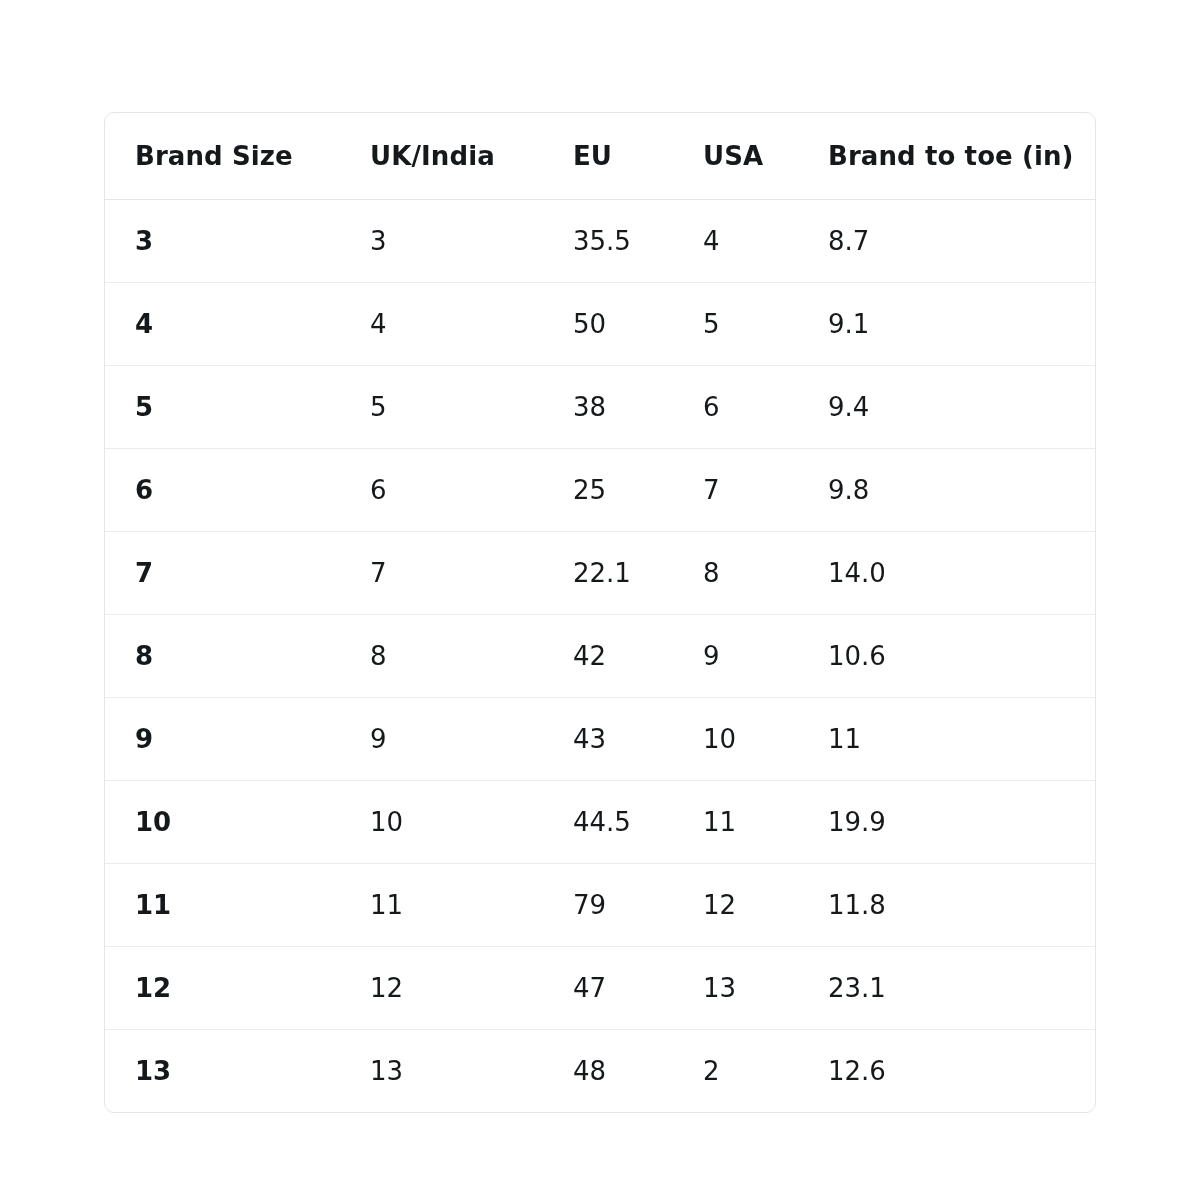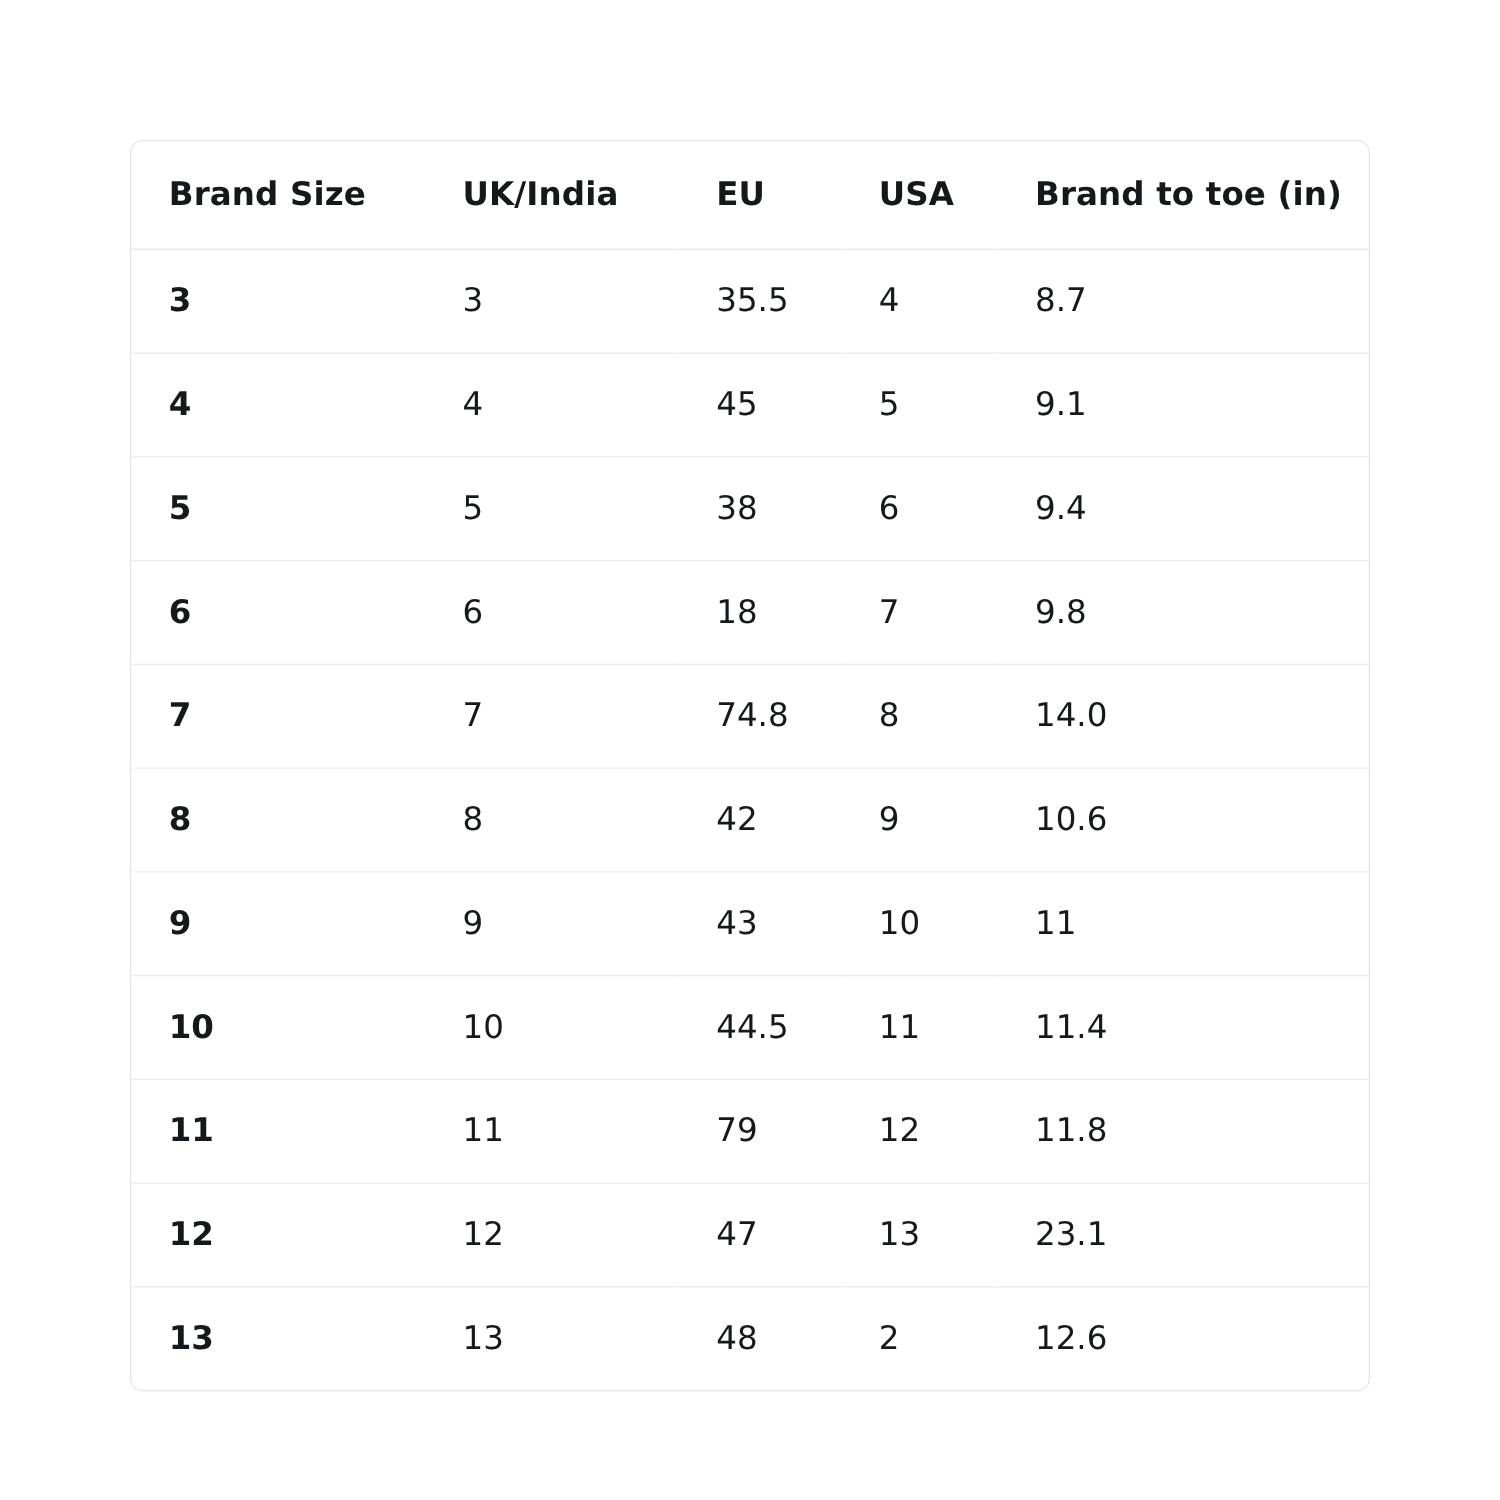--- a/index.html
+++ b/index.html
@@ -97,42 +97,42 @@
         <tr>
           <td class="brand-size">3</td>
           <td>3</td>
           <td>35.5</td>
           <td>4</td>
           <td>8.7</td>
         </tr>
         <tr>
           <td class="brand-size">4</td>
           <td>4</td>
-          <td>45</td>
+          <td>50</td>
           <td>5</td>
           <td>9.1</td>
         </tr>
         <tr>
           <td class="brand-size">5</td>
           <td>5</td>
           <td>38</td>
           <td>6</td>
           <td>9.4</td>
         </tr>
         <tr>
           <td class="brand-size">6</td>
           <td>6</td>
-          <td>18</td>
+          <td>25</td>
           <td>7</td>
           <td>9.8</td>
         </tr>
         <tr>
           <td class="brand-size">7</td>
           <td>7</td>
-          <td>74.8</td>
+          <td>22.1</td>
           <td>8</td>
           <td>14.0</td>
         </tr>
         <tr>
           <td class="brand-size">8</td>
           <td>8</td>
           <td>42</td>
           <td>9</td>
           <td>10.6</td>
         </tr>
@@ -141,21 +141,21 @@
           <td>9</td>
           <td>43</td>
           <td>10</td>
           <td>11</td>
         </tr>
         <tr>
           <td class="brand-size">10</td>
           <td>10</td>
           <td>44.5</td>
           <td>11</td>
-          <td>11.4</td>
+          <td>19.9</td>
         </tr>
         <tr>
           <td class="brand-size">11</td>
           <td>11</td>
           <td>79</td>
           <td>12</td>
           <td>11.8</td>
         </tr>
         <tr>
           <td class="brand-size">12</td>

